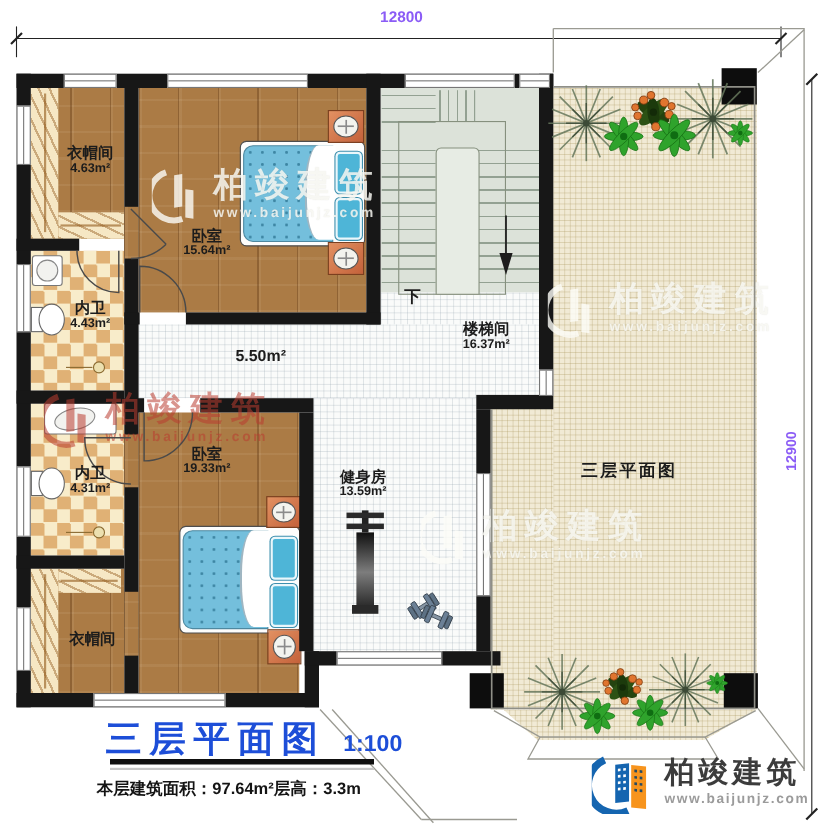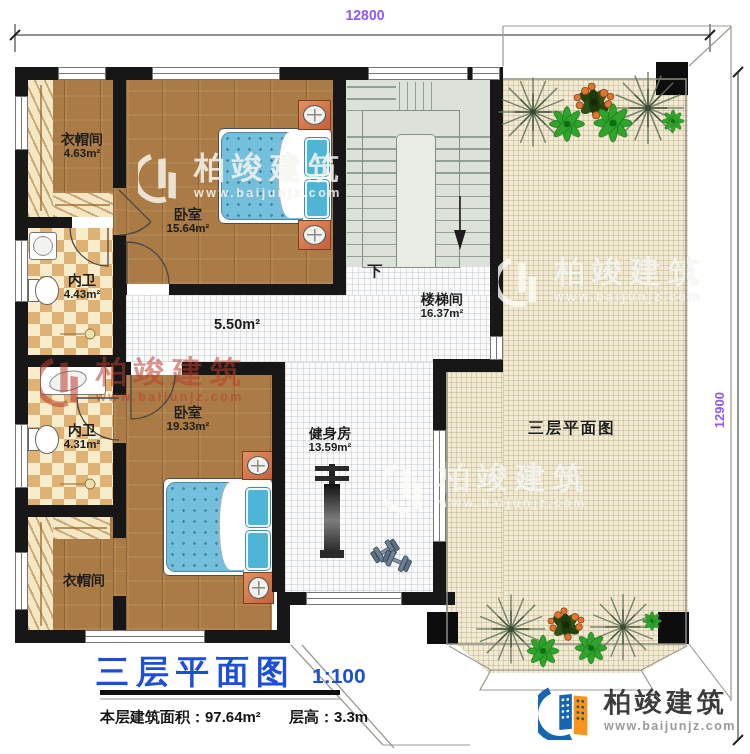--- a/index.html
+++ b/index.html
@@ -72,21 +72,21 @@
   .wm .brand{font-size:31px;font-weight:bold;letter-spacing:7px;line-height:1;}
   .wm .url{font-size:12.5px;font-weight:bold;letter-spacing:2.5px;margin-top:3px;}
   .wm.light{color:rgba(253,253,248,.80);text-shadow:0 0 1px rgba(140,140,125,.25);}
   .wm.red{color:rgba(186,60,47,.55);}
   
   .titlerow{position:absolute;z-index:70;display:flex;align-items:baseline;gap:16px;color:#1d4ed8;}
   .title-main{font-size:33px;font-weight:bold;letter-spacing:7px;}
   .title-scale{font-size:21px;font-weight:bold;}
   .rule1{position:absolute;z-index:70;background:#0f0f0f;}
   .rule2{position:absolute;z-index:70;background:#c7c7c7;}
-  .inforow{position:absolute;z-index:70;display:flex;gap:28px;font-size:15px;font-weight:bold;color:#141414;margin-left:12px;}
+  .inforow{position:absolute;z-index:70;display:flex;font-size:15px;font-weight:bold;color:#141414;}
   
   .logo{position:absolute;z-index:80;display:flex;align-items:center;gap:6px;}
   .logo .brand{font-size:27px;font-weight:bold;color:#3c3c3c;letter-spacing:4px;line-height:1;}
   .logo .url{font-size:12.5px;font-weight:bold;color:#9b9b9b;letter-spacing:1.5px;margin-top:3px;}
   svg.overlay{position:absolute;left:0;top:0;z-index:50;pointer-events:none;}
 </style>
 </head>
 <body>
 
 <div class="canvas">

